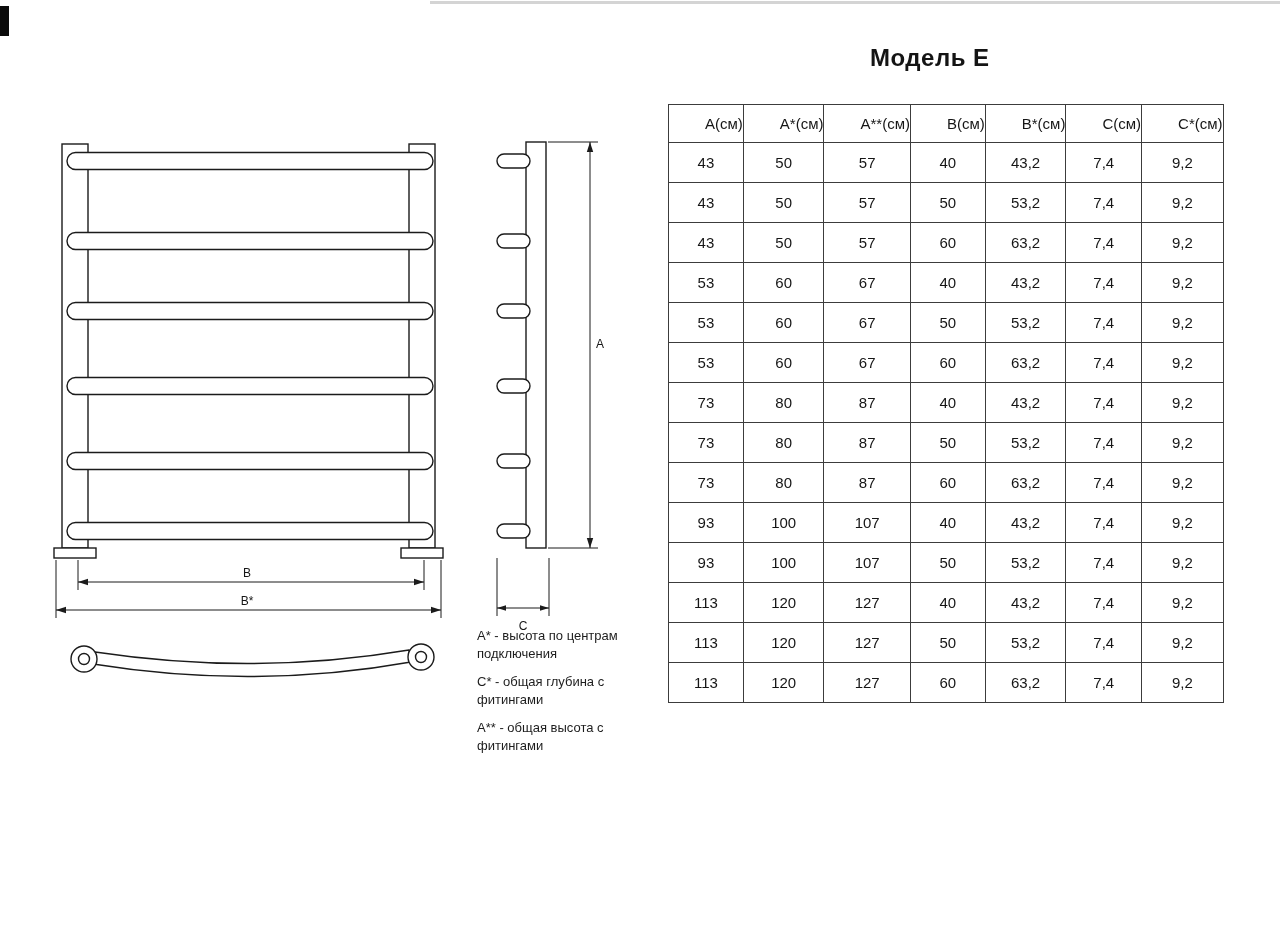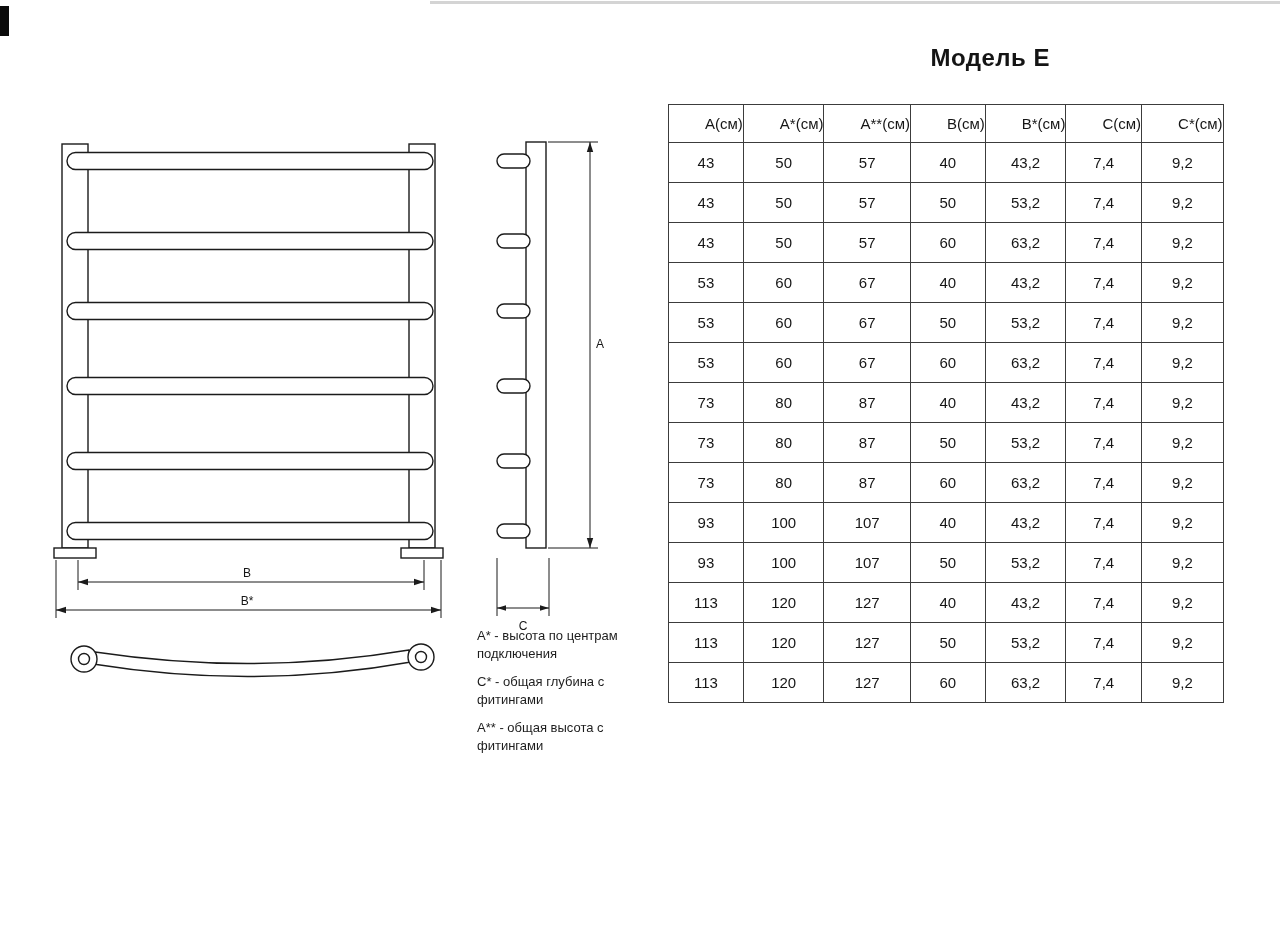--- a/index.html
+++ b/index.html
@@ -13,21 +13,21 @@
   }
   .sheet { position:absolute; inset:0; background:#ffffff; }
 
   
   .artifact-blob { position:absolute; left:0; top:6px; width:9px; height:30px; background:#0b0b0b; }
   .artifact-line { position:absolute; left:430px; top:1px; width:850px; height:3px; background:#cccccc; opacity:.85; }
 
   
   .title {
     position:absolute; left:870px; top:44px; width:180px;
-    text-align:right; font-size:24px; font-weight:600; color:#141414;
+    text-align:left; font-size:24px; font-weight:600; color:#141414;
     letter-spacing:.5px;
   }
 
   
   .drawing { position:absolute; left:0; top:0; }
 
   
   .legend {
     position:absolute; left:477px; top:627px; width:180px;
     font-size:13px; color:#1d1d1d;

